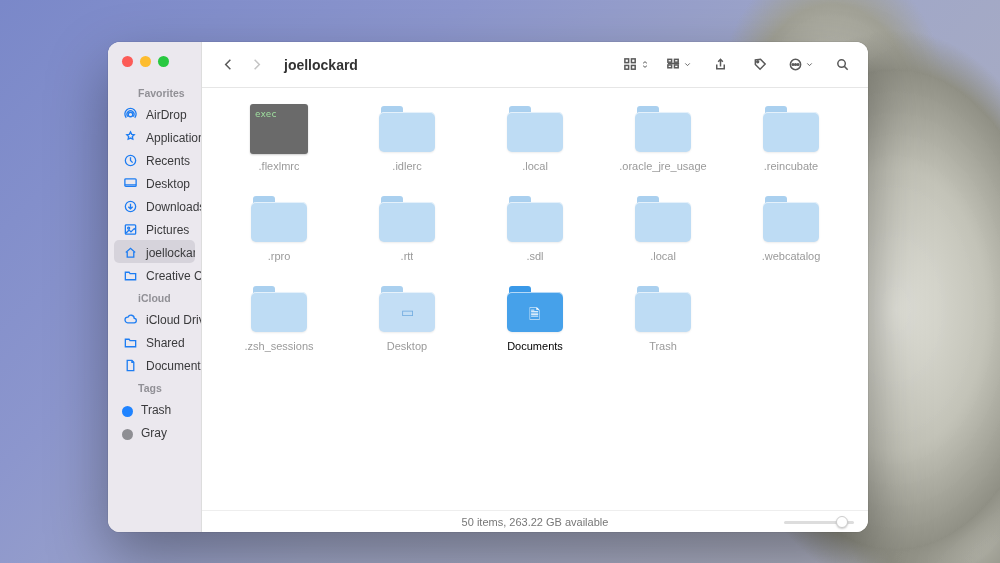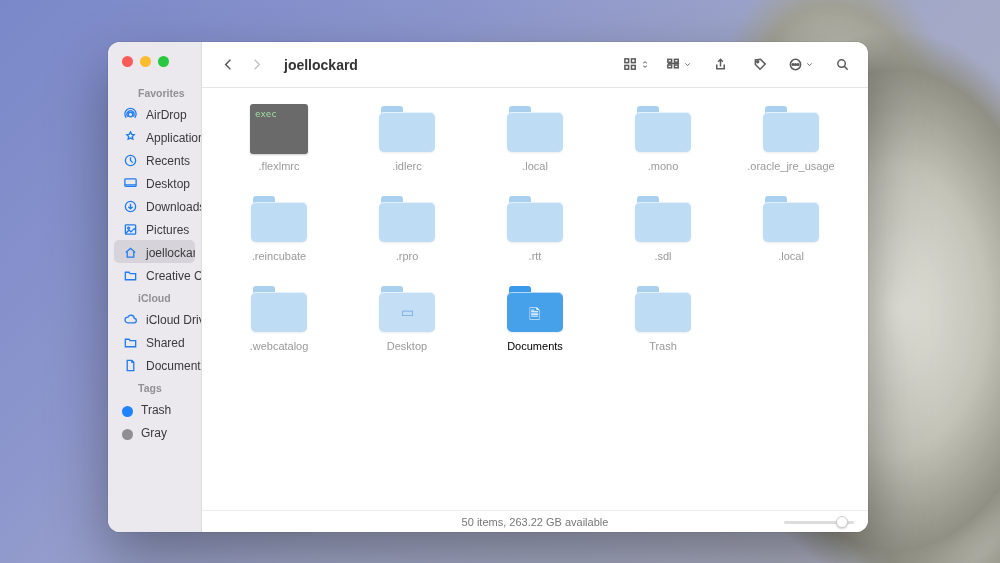--- a/index.html
+++ b/index.html
@@ -289,27 +289,20 @@
                 <div class="tab"></div>
                 <div class="body"></div>
               </div>
               <div class="item-label">.local</div>
             </div>
             <div class="item">
               <div class="folder-icon">
                 <div class="tab"></div>
                 <div class="body"></div>
               </div>
-              <div class="item-label">.mono</div>
-            </div>
-            <div class="item">
-              <div class="folder-icon">
-                <div class="tab"></div>
-                <div class="body"></div>
-              </div>
               <div class="item-label">.oracle_jre_usage</div>
             </div>
             <div class="item">
               <div class="folder-icon">
                 <div class="tab"></div>
                 <div class="body"></div>
               </div>
               <div class="item-label">.reincubate</div>
             </div>
             <div class="item">
@@ -339,20 +332,27 @@
                 <div class="body"></div>
               </div>
               <div class="item-label">.local</div>
             </div>
             <div class="item">
               <div class="folder-icon">
                 <div class="tab"></div>
                 <div class="body"></div>
               </div>
               <div class="item-label">.webcatalog</div>
+            </div>
+            <div class="item">
+              <div class="folder-icon">
+                <div class="tab"></div>
+                <div class="body"></div>
+              </div>
+              <div class="item-label">.zsh_sessions</div>
             </div>
             <div class="item">
               <div class="folder-icon sys">
                 <div class="tab"></div>
                 <div class="body"></div>
                 <div class="glyph">▭</div>
               </div>
               <div class="item-label">Desktop</div>
             </div>
             <div class="item selected">

